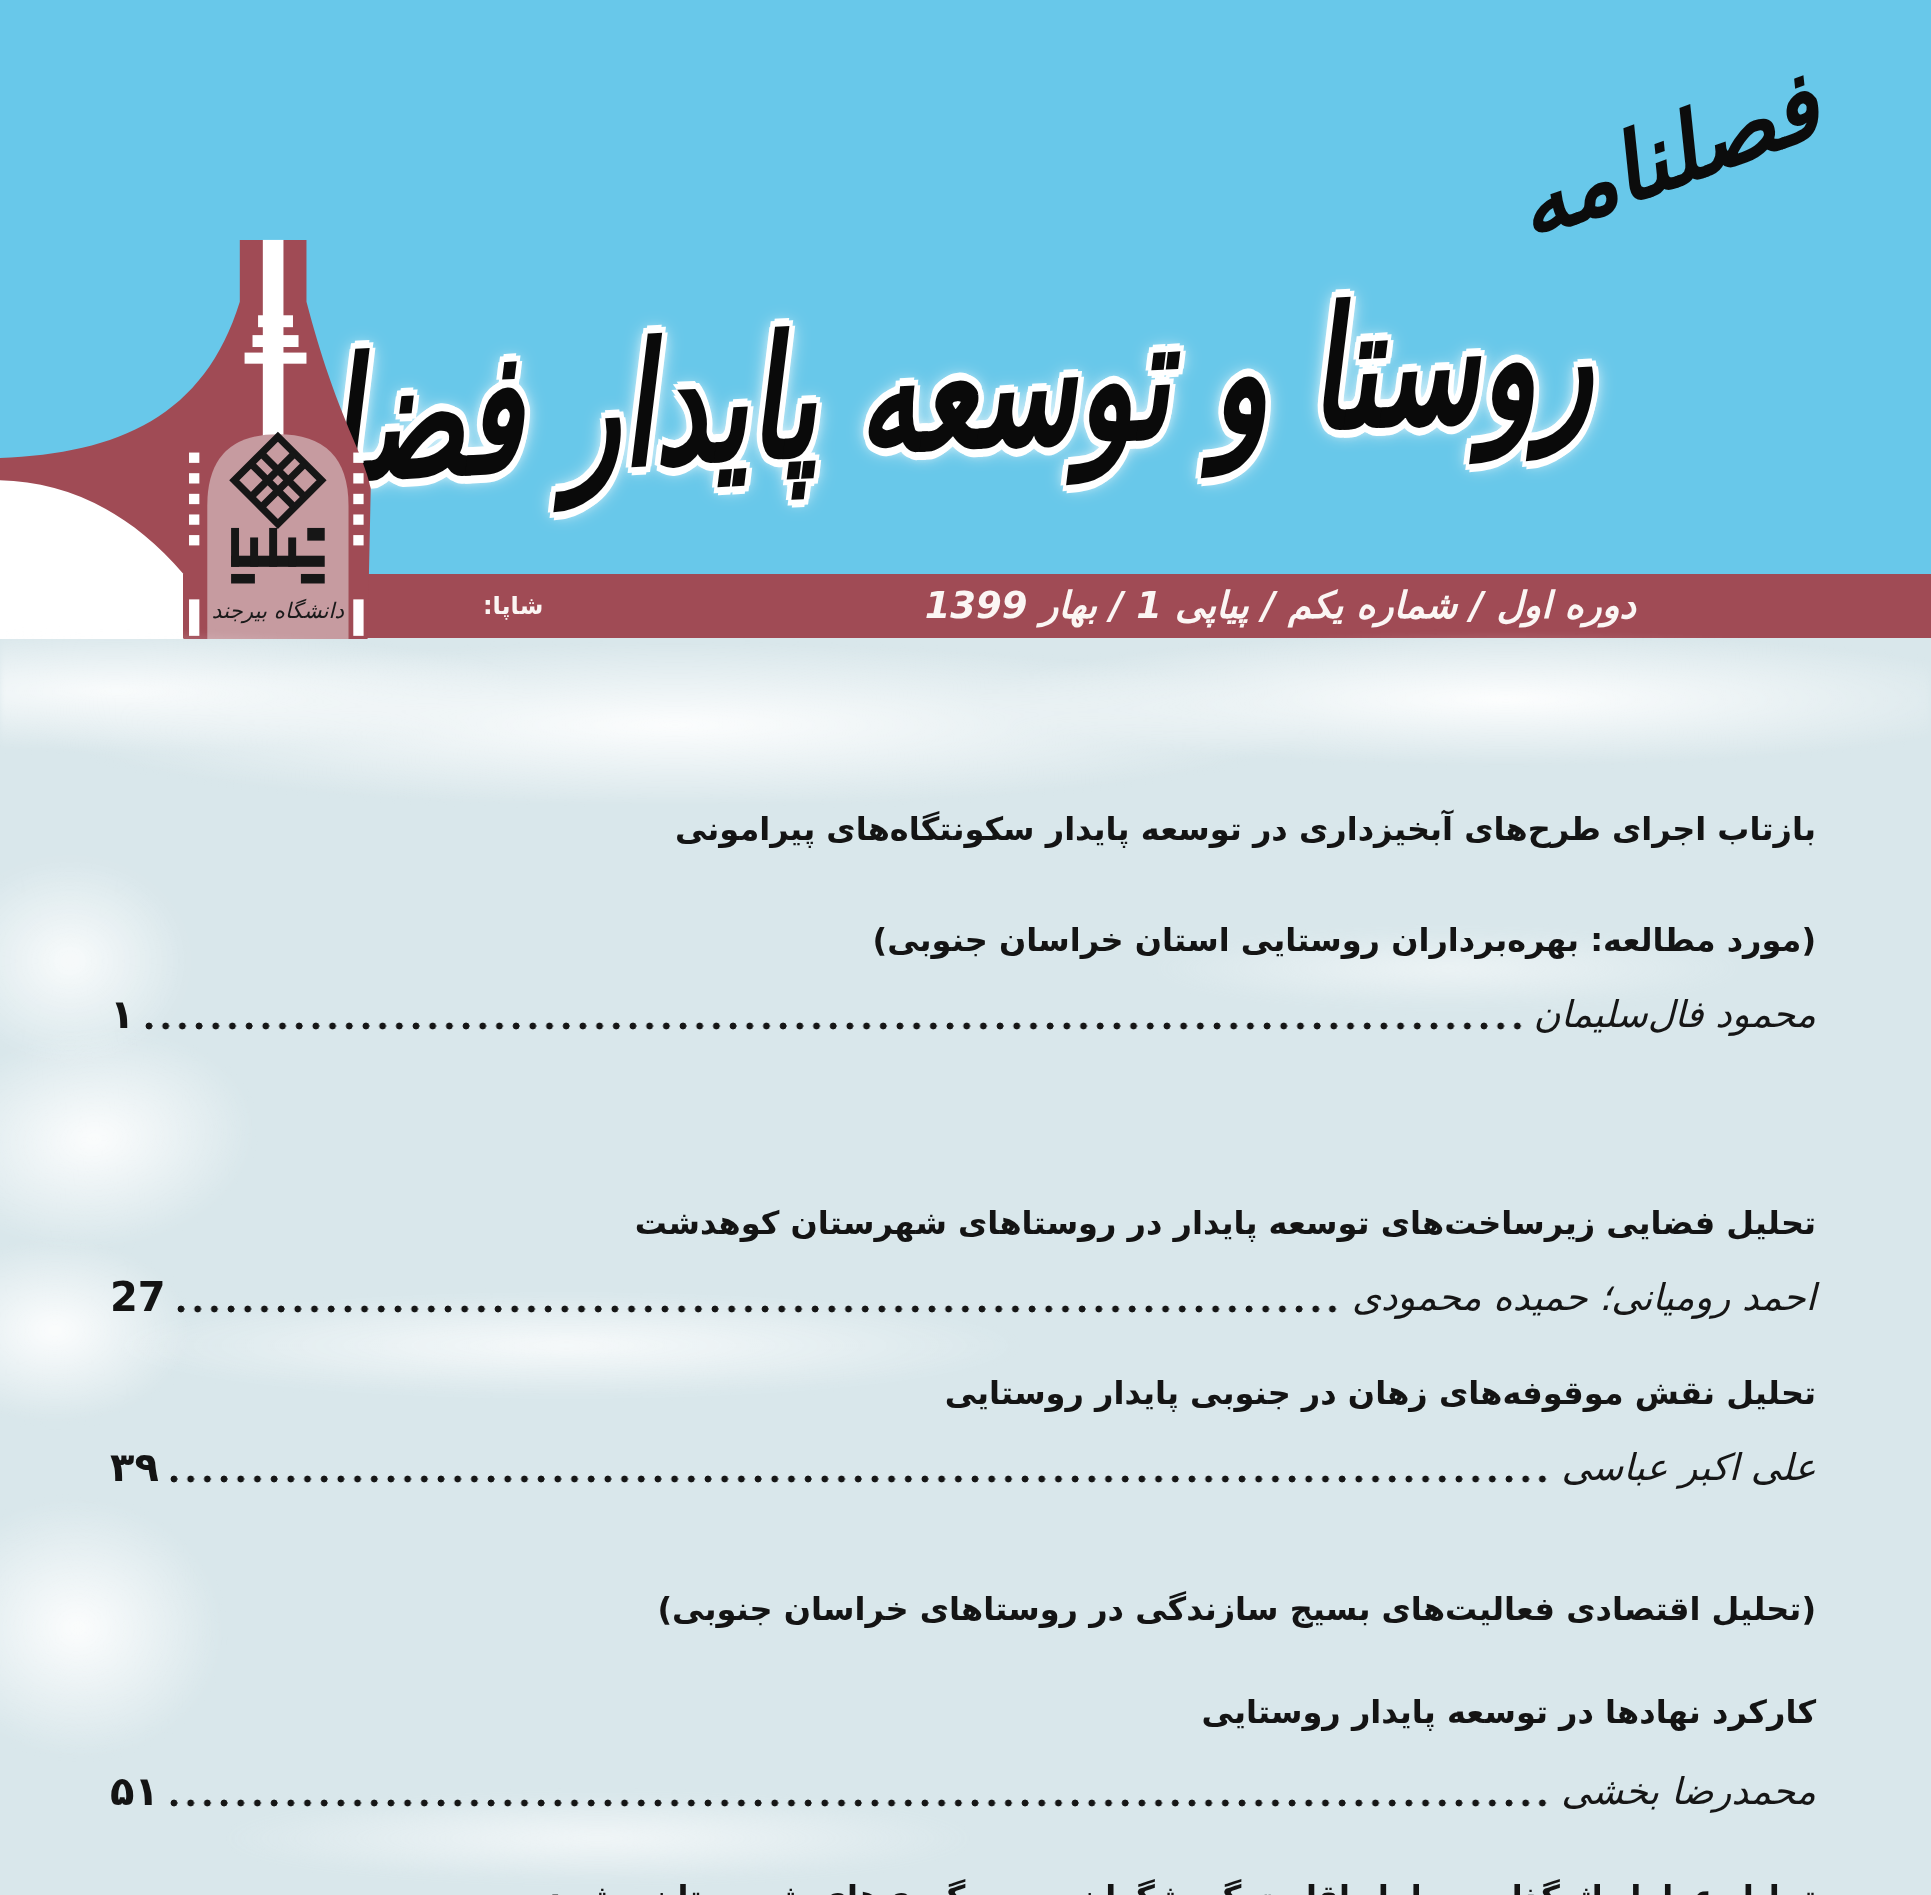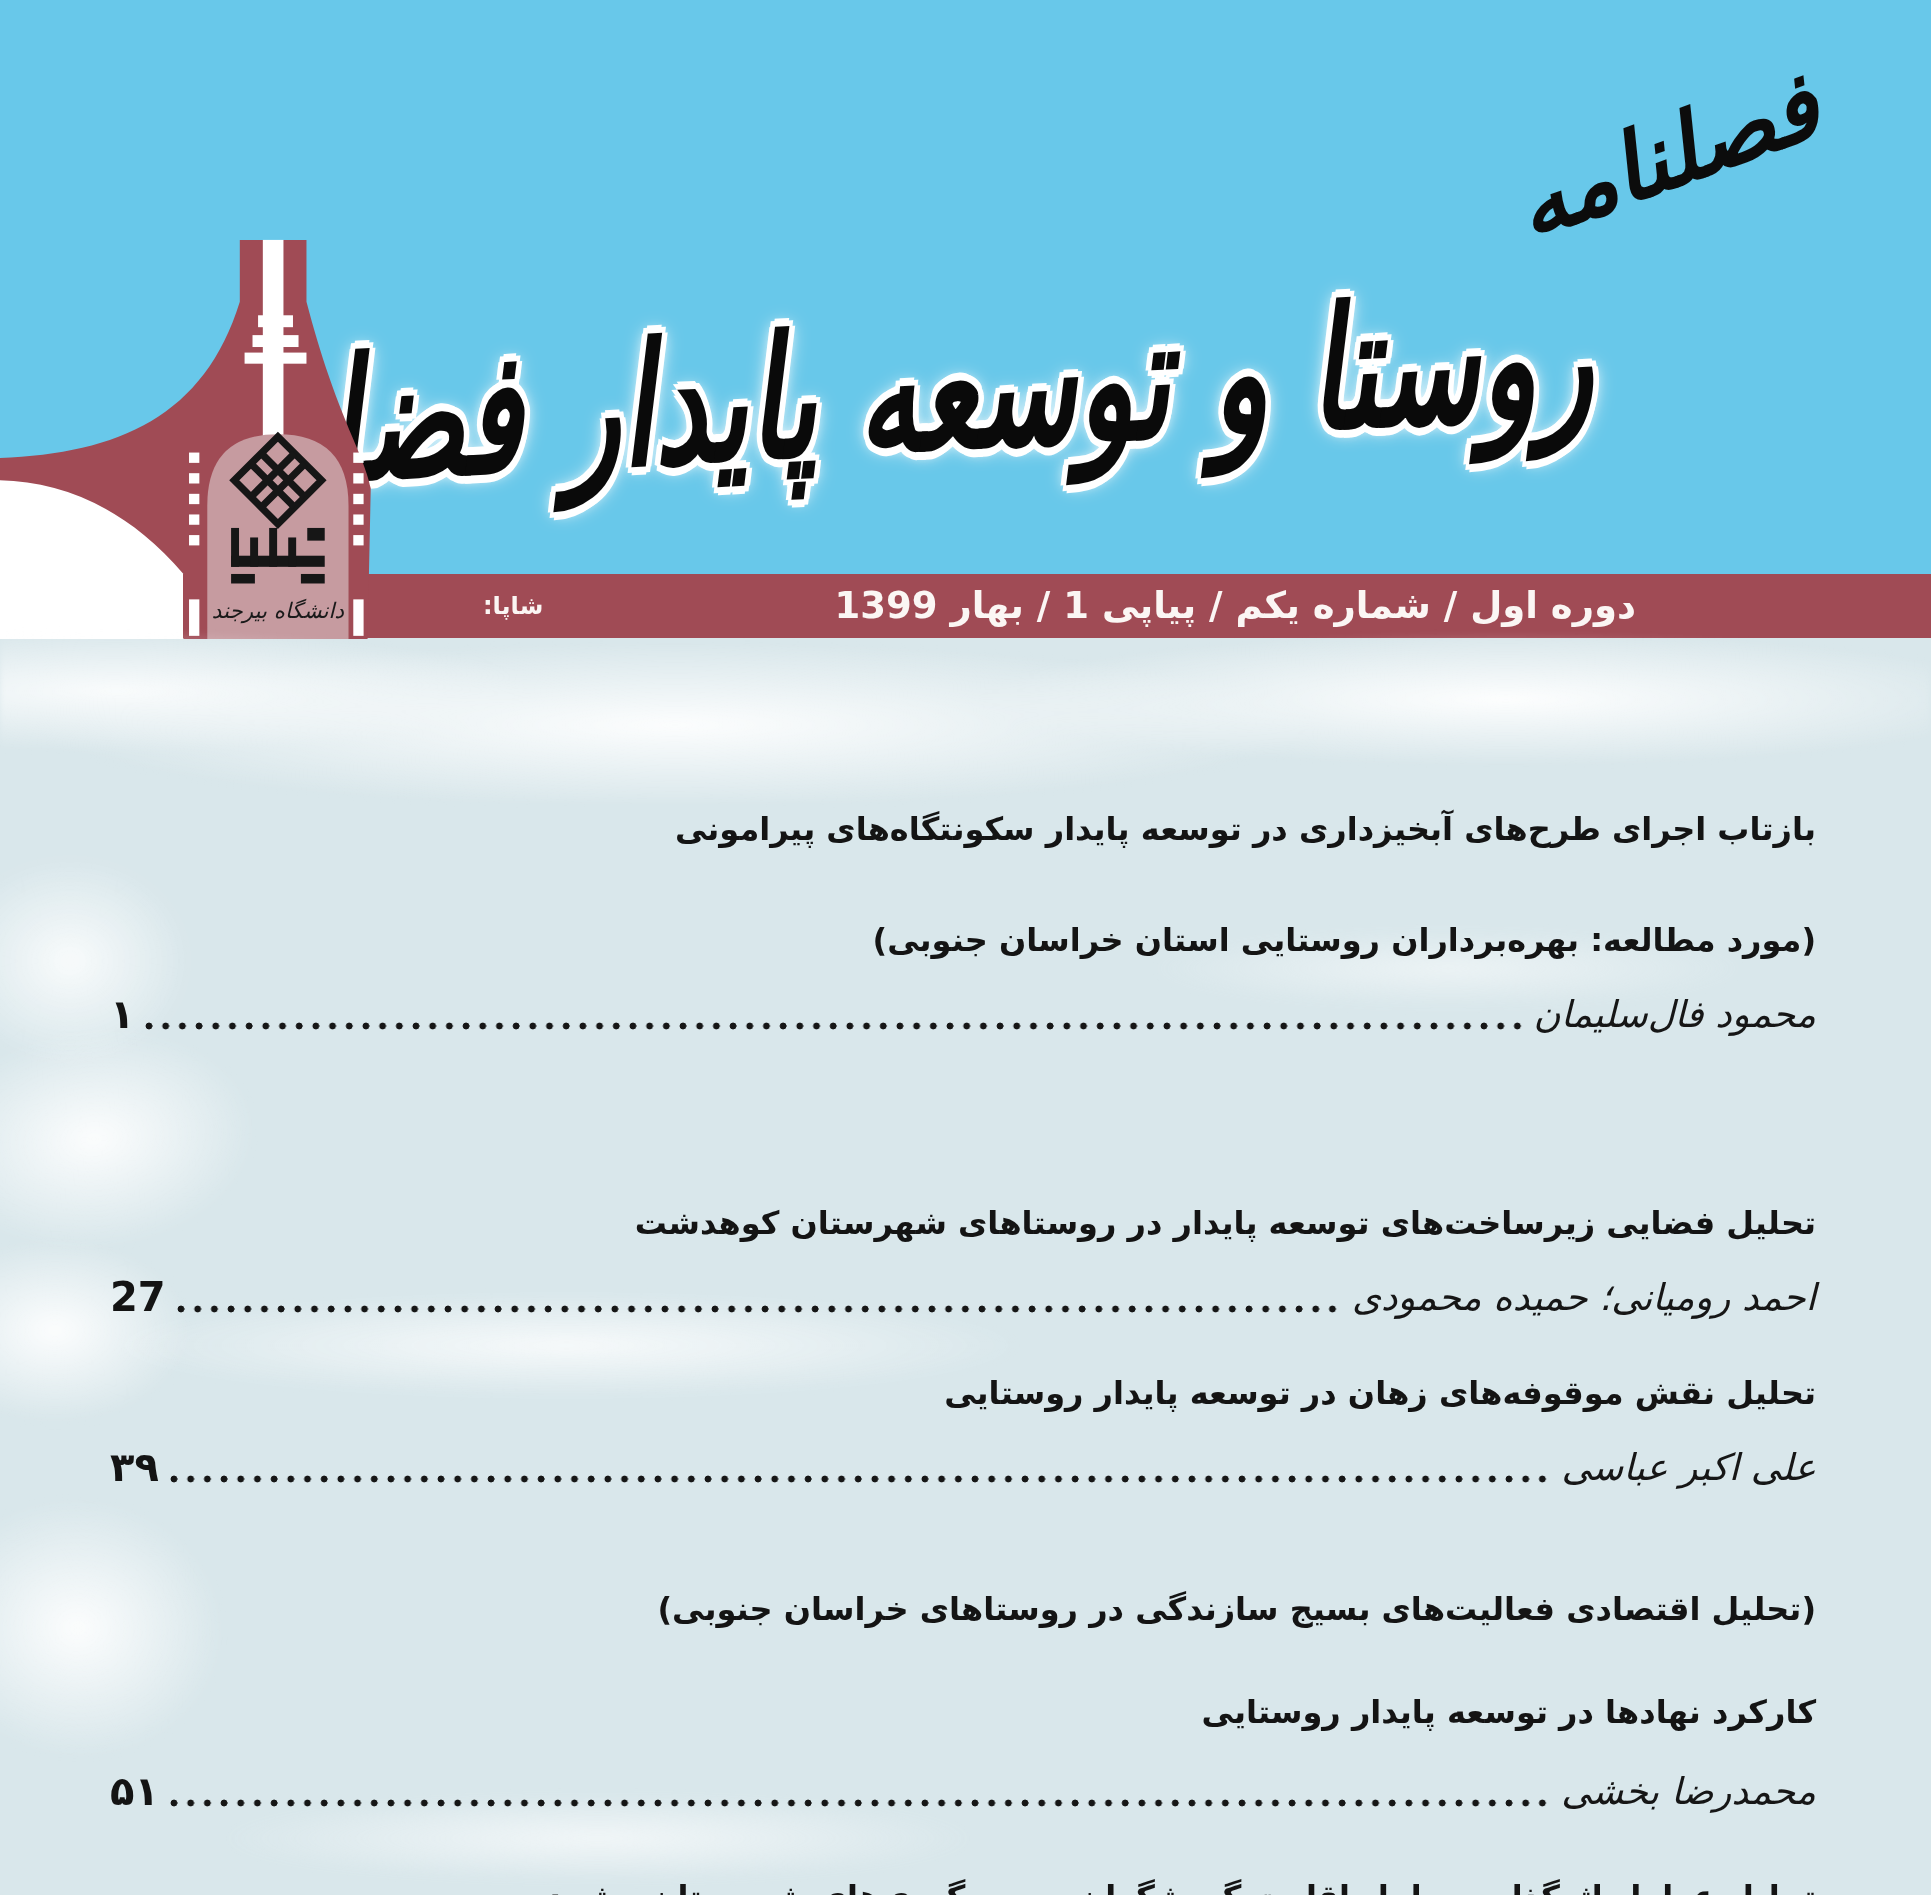--- a/index.html
+++ b/index.html
@@ -8,21 +8,21 @@
     background:#d9e7eb;
     font-family:"DejaVu Sans", sans-serif;
     direction:rtl;
   }
   
   .blue-band{position:absolute;left:0;top:0;width:1932px;height:574px;background:#68c8ea;}
   .white-corner{position:absolute;left:0;top:476px;width:184px;height:163px;background:#ffffff;border-top-right-radius:94px;}
   .red-band{position:absolute;left:184px;top:574px;width:1748px;height:64px;background:#a04b55;}
   .issue-line{
     position:absolute;right:295px;top:574px;height:64px;line-height:64px;
-    color:#fbf6f4;font-size:37px;font-weight:bold;white-space:nowrap;
+    color:#fbf6f4;font-size:37px;font-weight:bold;font-style:italic;white-space:nowrap;
   }
   .issn-label{
     position:absolute;left:484px;top:574px;height:64px;line-height:64px;
     color:#fbf6f4;font-size:24px;font-weight:bold;white-space:nowrap;
   }
   .masthead-type{
     position:absolute;left:1477px;top:24px;width:381px;height:262px;
     display:flex;align-items:center;justify-content:center;
     font-size:94px;font-weight:bold;font-style:italic;color:#0c0c0c;
     transform:rotate(-20deg);white-space:nowrap;
@@ -151,21 +151,21 @@
   <div class="toc-entry e2">
     <div class="toc-title">تحلیل فضایی زیرساخت‌های توسعه پایدار در روستاهای شهرستان کوهدشت</div>
     <div class="author-row">
       <span class="author-name">احمد رومیانی؛ حمیده محمودی</span>
       <span class="dot-leader"></span>
       <span class="page-num">27</span>
     </div>
   </div>
 
   <div class="toc-entry e3">
-    <div class="toc-title">تحلیل نقش موقوفه‌های زهان در توسعه پایدار روستایی</div>
+    <div class="toc-title">تحلیل نقش موقوفه‌های زهان در جنوبی پایدار روستایی</div>
     <div class="author-row">
       <span class="author-name">علی اکبر عباسی</span>
       <span class="dot-leader"></span>
       <span class="page-num">۳۹</span>
     </div>
   </div>
 
   <div class="toc-entry e4">
     <div class="toc-title">(تحلیل اقتصادی فعالیت‌های بسیج سازندگی در روستاهای خراسان جنوبی)</div>
     <div class="toc-title">کارکرد نهادها در توسعه پایدار روستایی</div>

